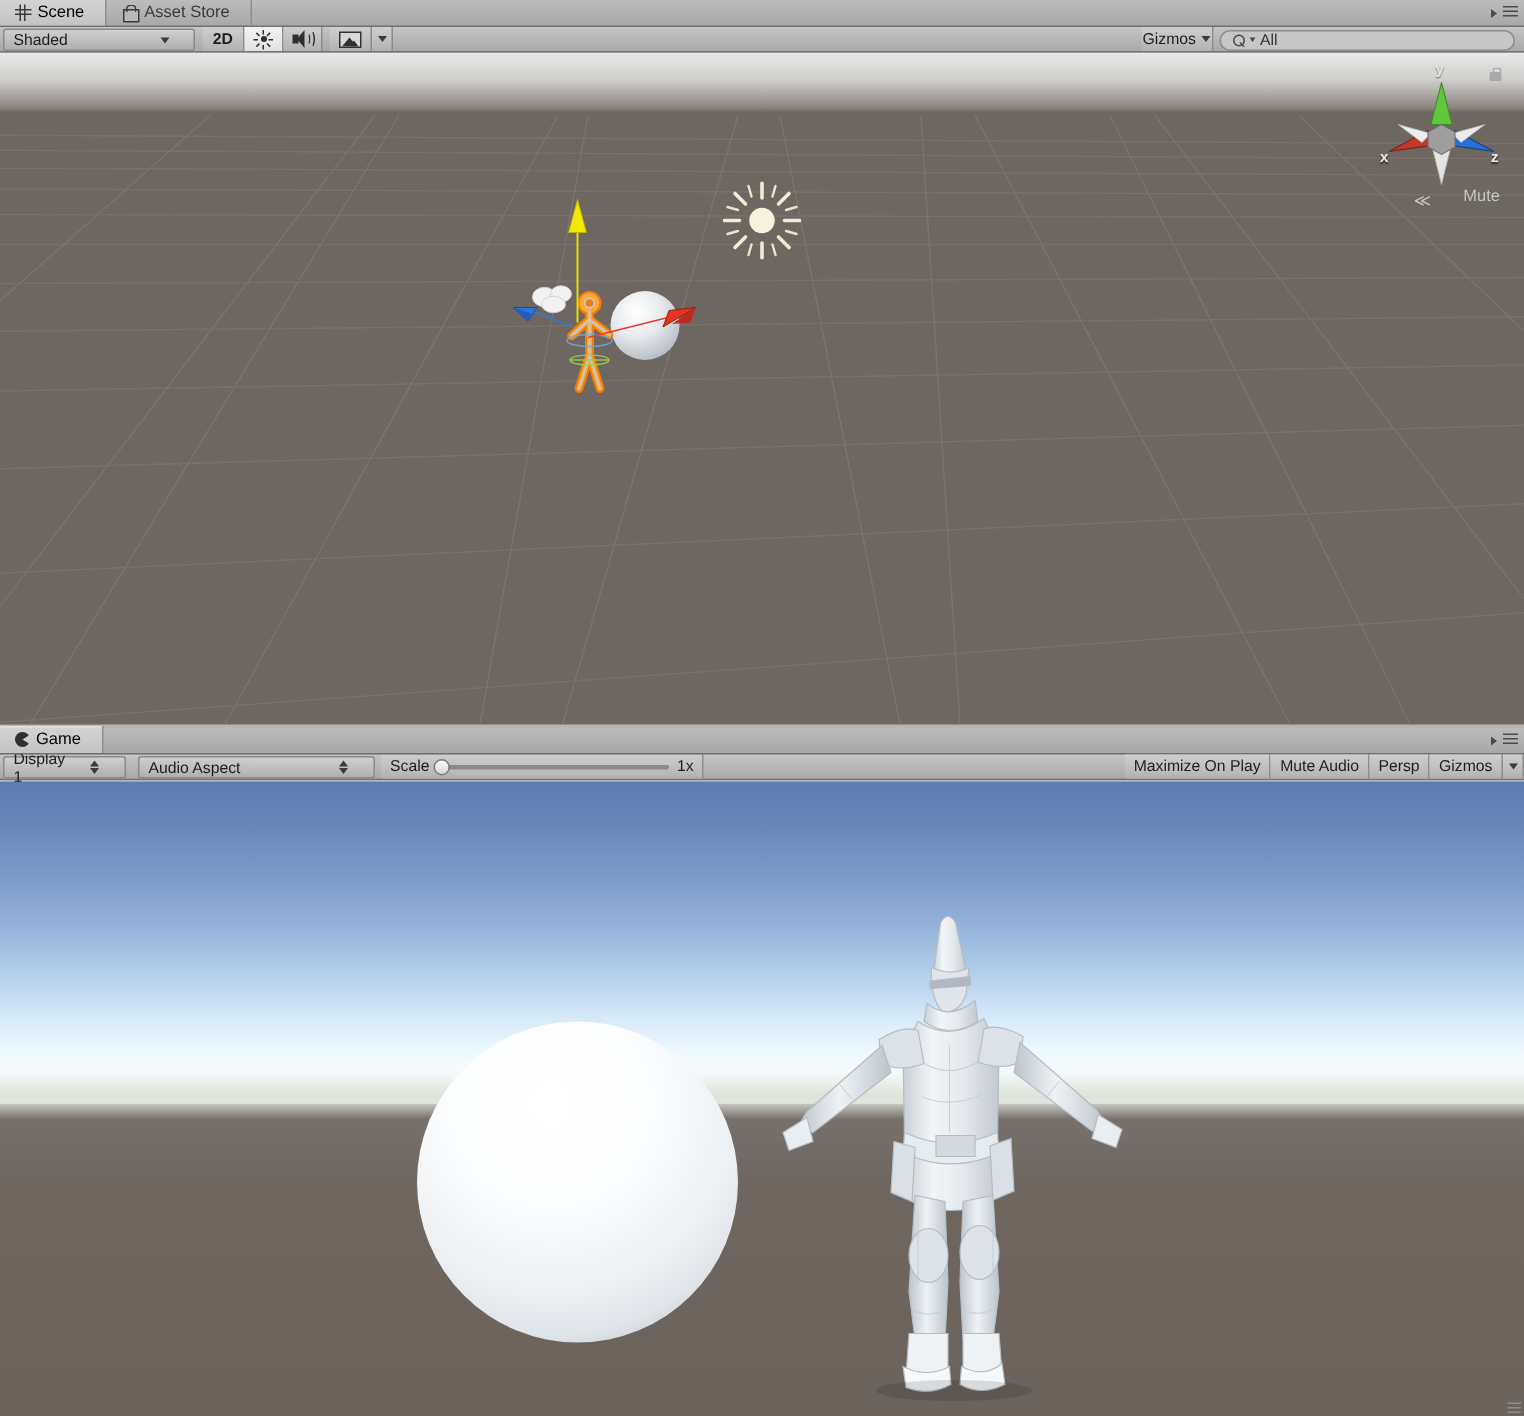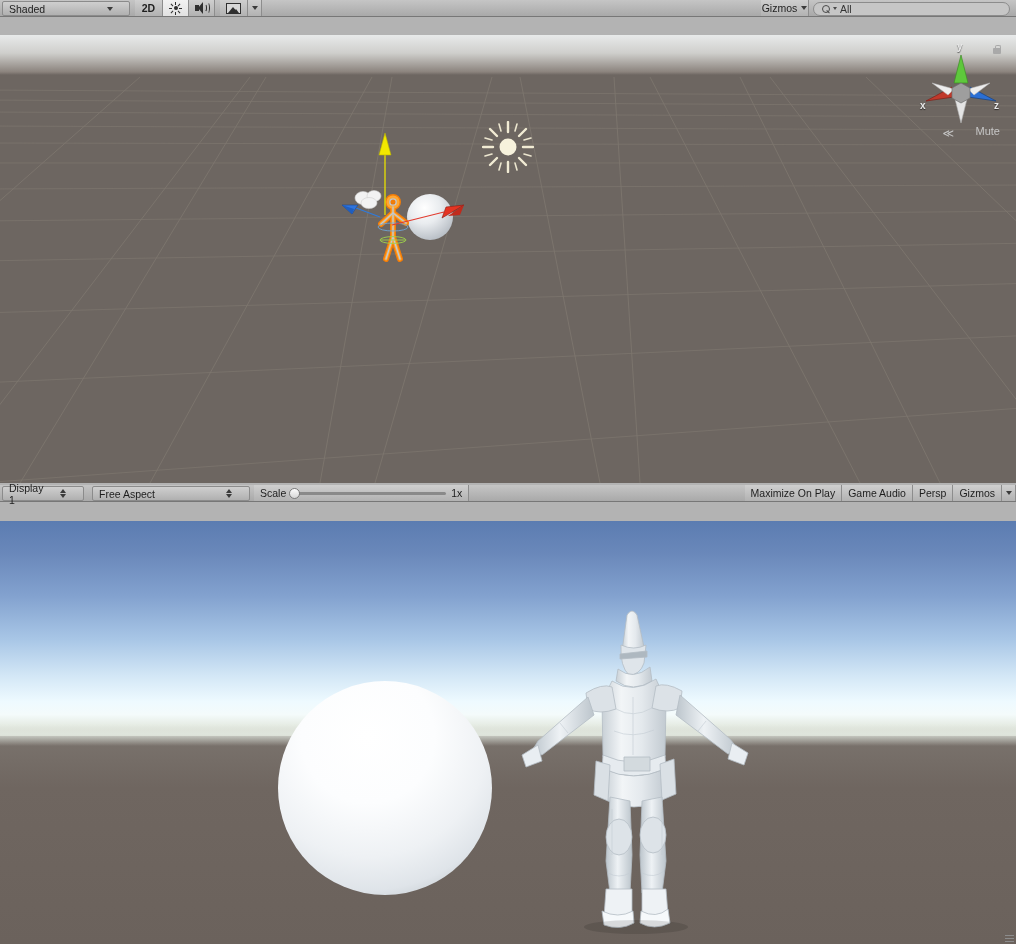--- a/index.html
+++ b/index.html
@@ -203,20 +203,34 @@
     background:#8c8c8c; box-shadow:0 -3px 0 #8c8c8c, 0 -6px 0 #8c8c8c;
   }
 </style>
 </head>
 <body>
 
 <div id="app">
 
   <div class="panel" style="top:0;">
 
+    <div class="tabbar">
+      <div class="tab active">
+        <span class="tab-icon ico-grid"></span>
+        <span>Scene</span>
+      </div>
+      <div class="tab inactive">
+        <span class="tab-icon ico-bag"></span>
+        <span>Asset Store</span>
+      </div>
+      <div class="panel-menu">
+        <span class="car"></span>
+          <span class="lines"></span>
+      </div>
+    </div>
 
     <div class="toolbar">
       <div class="tb-dropdown" style="width:128px;">
         <span>Shaded</span>
         <span class="caret-dn"></span>
       </div>
       <div style="width:5px;"></div>
       <div class="tb-btn" style="width:28px;font-weight:bold;">
         <span>2D</span>
       </div>
@@ -409,45 +423,55 @@
       <span class="gz-label" style="left:39px; top:-2px;">y</span>
       <span class="gz-label" style="left:2px; top:57px;">x</span>
       <span class="gz-label" style="left:76px; top:57px;">z</span>
     </div>
     <span class="persp-arrow">≪</span>
     <span class="persp-label">Mute</span>
   </div>
 
   <div class="panel" style="top:485px;">
 
+    <div class="tabbar">
+      <div class="tab active">
+        <span class="tab-icon ico-pac"></span>
+        <span>Game</span>
+      </div>
+      <div class="panel-menu">
+        <span class="car"></span>
+          <span class="lines"></span>
+      </div>
+    </div>
 
     <div class="toolbar">
       <div class="tb-dropdown" style="width:82px;gap:11px;">
         <span>Display 1</span>
         <span class="updown"></span>
       </div>
       <div style="width:6px;"></div>
       <div class="tb-dropdown" style="width:158px;">
-        <span>Free Aspect</span>
+        <span>Audio Aspect</span>
         <span class="updown"></span>
       </div>
       <div style="width:4px;"></div>
       <div class="scale-wrap">
         <span>Scale</span>
         <span class="slider-track">
           <span class="slider-knob"></span>
         </span>
         <span>1x</span>
       </div>
       <div style="flex:1"></div>
       <div class="tb-btn">
         <span>Maximize On Play</span>
       </div>
       <div class="tb-btn">
-        <span>Game Audio</span>
+        <span>Mute Audio</span>
       </div>
       <div class="tb-btn">
         <span>Persp</span>
       </div>
       <div class="tb-btn">
         <span>Gizmos</span>
       </div>
       <div class="tb-btn" style="width:14px; padding:0;">
         <span class="caret-dn" style="margin:0;"></span>
       </div>

